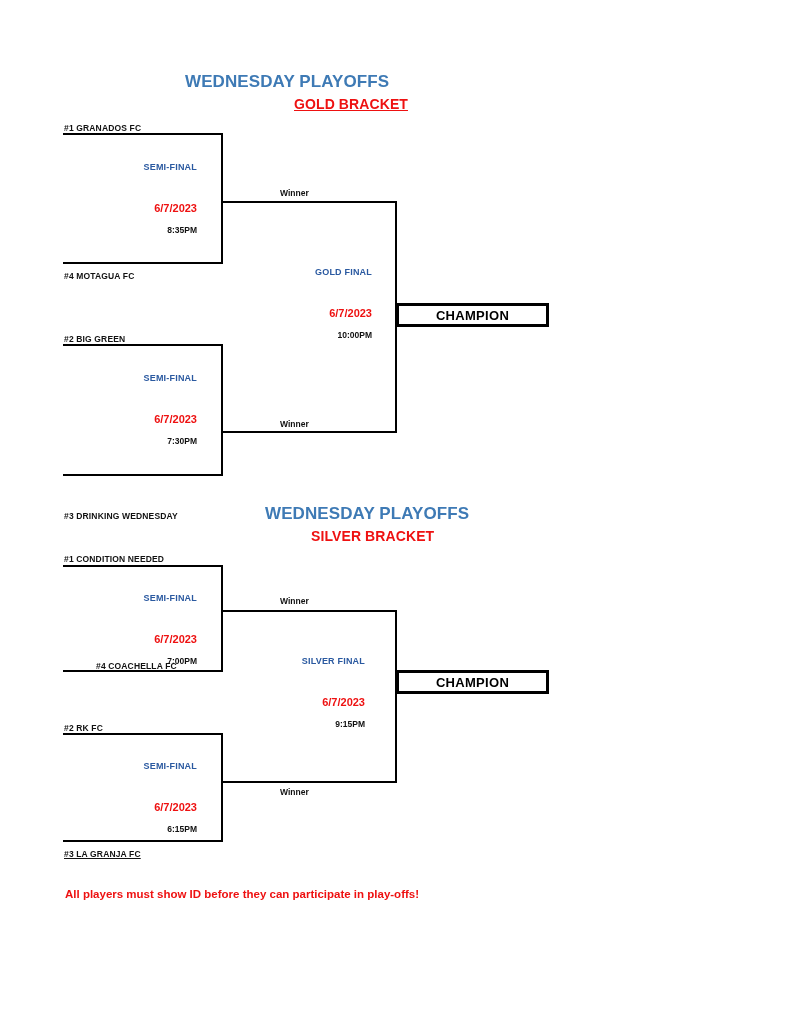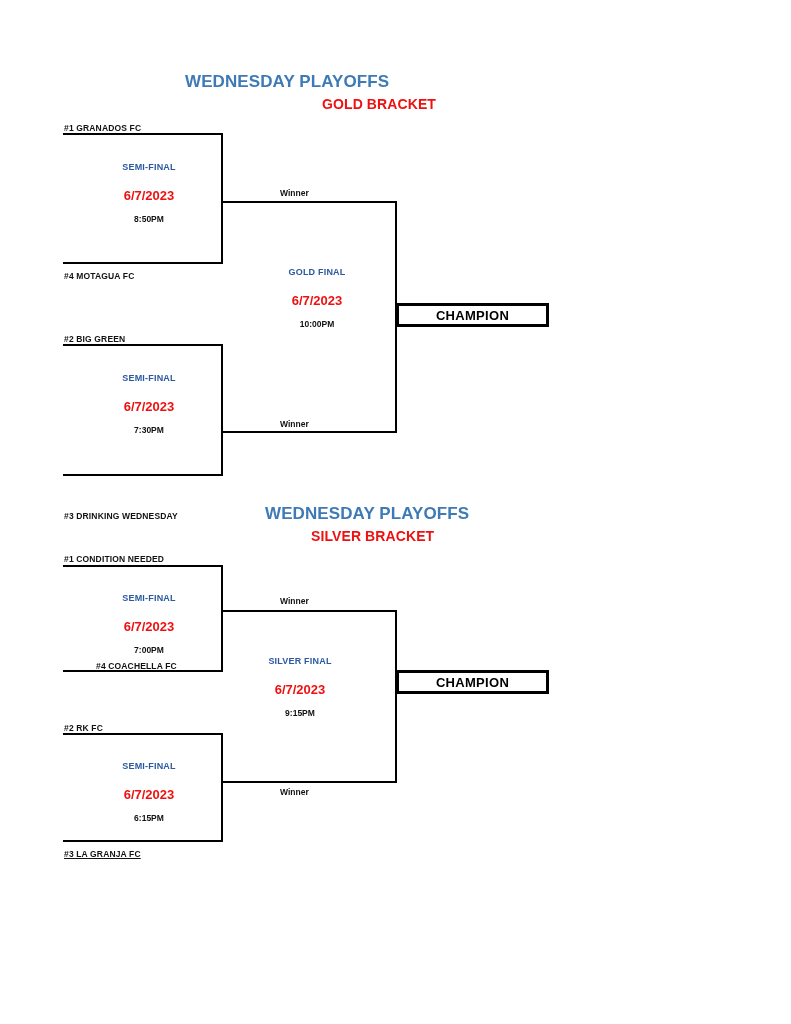--- a/index.html
+++ b/index.html
@@ -48,36 +48,36 @@
     font-weight: bold;
     color: #111111;
     letter-spacing: 0.15px;
     white-space: nowrap;
     text-align: center;
   }
 
   
   .match {
     position: absolute;
-    text-align: center;
+    text-align: right;
     white-space: nowrap;
   }
   .match .round {
     font-size: 9px;
     font-weight: bold;
     color: #2a59a0;
     letter-spacing: 0.2px;
     display: block;
   }
   .match .date {
-    font-size: 13px;
+    font-size: 11px;
     font-weight: bold;
     color: #ee1111;
     display: block;
-    margin-top: 16px;
+    margin-top: 30px;
   }
   .match .time {
     font-size: 8.5px;
     font-weight: bold;
     color: #111111;
     display: block;
     margin-top: 11px;
   }
 
   
@@ -135,21 +135,21 @@
 </style>
 </head>
 <body>
 
 <div class="page">
 
   <div>
 
     <div class="playoffs-title" style="left:185px; top:72px;">WEDNESDAY PLAYOFFS</div>
 
-    <div class="bracket-title" style="left:322px; top:96px;">GOLD BRACKET</div>
+    <div class="bracket-title" style="left:294px; top:96px;text-decoration:underline;">GOLD BRACKET</div>
 
     <div class="team" style="left:64px; top:123px;">#1 GRANADOS FC</div>
 
     <div class="team" style="left:64px; top:271px;">#4 MOTAGUA FC</div>
 
     <div class="team" style="left:64px; top:334px;">#2 BIG GREEN</div>
 
     <div class="team" style="left:64px; top:511px;">#3 DRINKING WEDNESDAY</div>
 
     <div class="hline" style="left:63px; top:133px; width:160px;"></div>
@@ -160,21 +160,21 @@
     <div class="hline" style="left:63px; top:474px; width:160px;"></div>
     <div class="vline" style="left:221px; top:344px; height:132px;"></div>
 
     <div class="hline" style="left:221px; top:201px; width:176px;"></div>
     <div class="hline" style="left:221px; top:431px; width:176px;"></div>
     <div class="vline" style="left:395px; top:201px; height:232px;"></div>
 
     <div class="match" style="left:101px; top:162px; width:96px;">
       <span class="round">SEMI-FINAL</span>
       <span class="date">6/7/2023</span>
-      <span class="time">8:50PM</span>
+      <span class="time">8:35PM</span>
     </div>
 
     <div class="match" style="left:101px; top:373px; width:96px;">
       <span class="round">SEMI-FINAL</span>
       <span class="date">6/7/2023</span>
       <span class="time">7:30PM</span>
     </div>
 
     <div class="match" style="left:262px; top:267px; width:110px;">
       <span class="round">GOLD FINAL</span>
@@ -222,31 +222,32 @@
       <span class="date">6/7/2023</span>
       <span class="time">7:00PM</span>
     </div>
 
     <div class="match" style="left:101px; top:761px; width:96px;">
       <span class="round">SEMI-FINAL</span>
       <span class="date">6/7/2023</span>
       <span class="time">6:15PM</span>
     </div>
 
-    <div class="match" style="left:245px; top:656px; width:110px;">
+    <div class="match" style="left:255px; top:656px; width:110px;">
       <span class="round">SILVER FINAL</span>
       <span class="date">6/7/2023</span>
       <span class="time">9:15PM</span>
     </div>
 
     <div class="winner-label" style="left:280px; top:596px;">Winner</div>
 
     <div class="winner-label" style="left:280px; top:787px;">Winner</div>
 
     <div class="champion-box" style="left:396px; top:670px; width:153px; height:24px;">
       <span>CHAMPION</span>
     </div>
   </div>
 
   <div class="notes">
+    <div class="note">All players must show ID before they can participate in play-offs!</div>
   </div>
 
 </div>
 
 </body></html>

